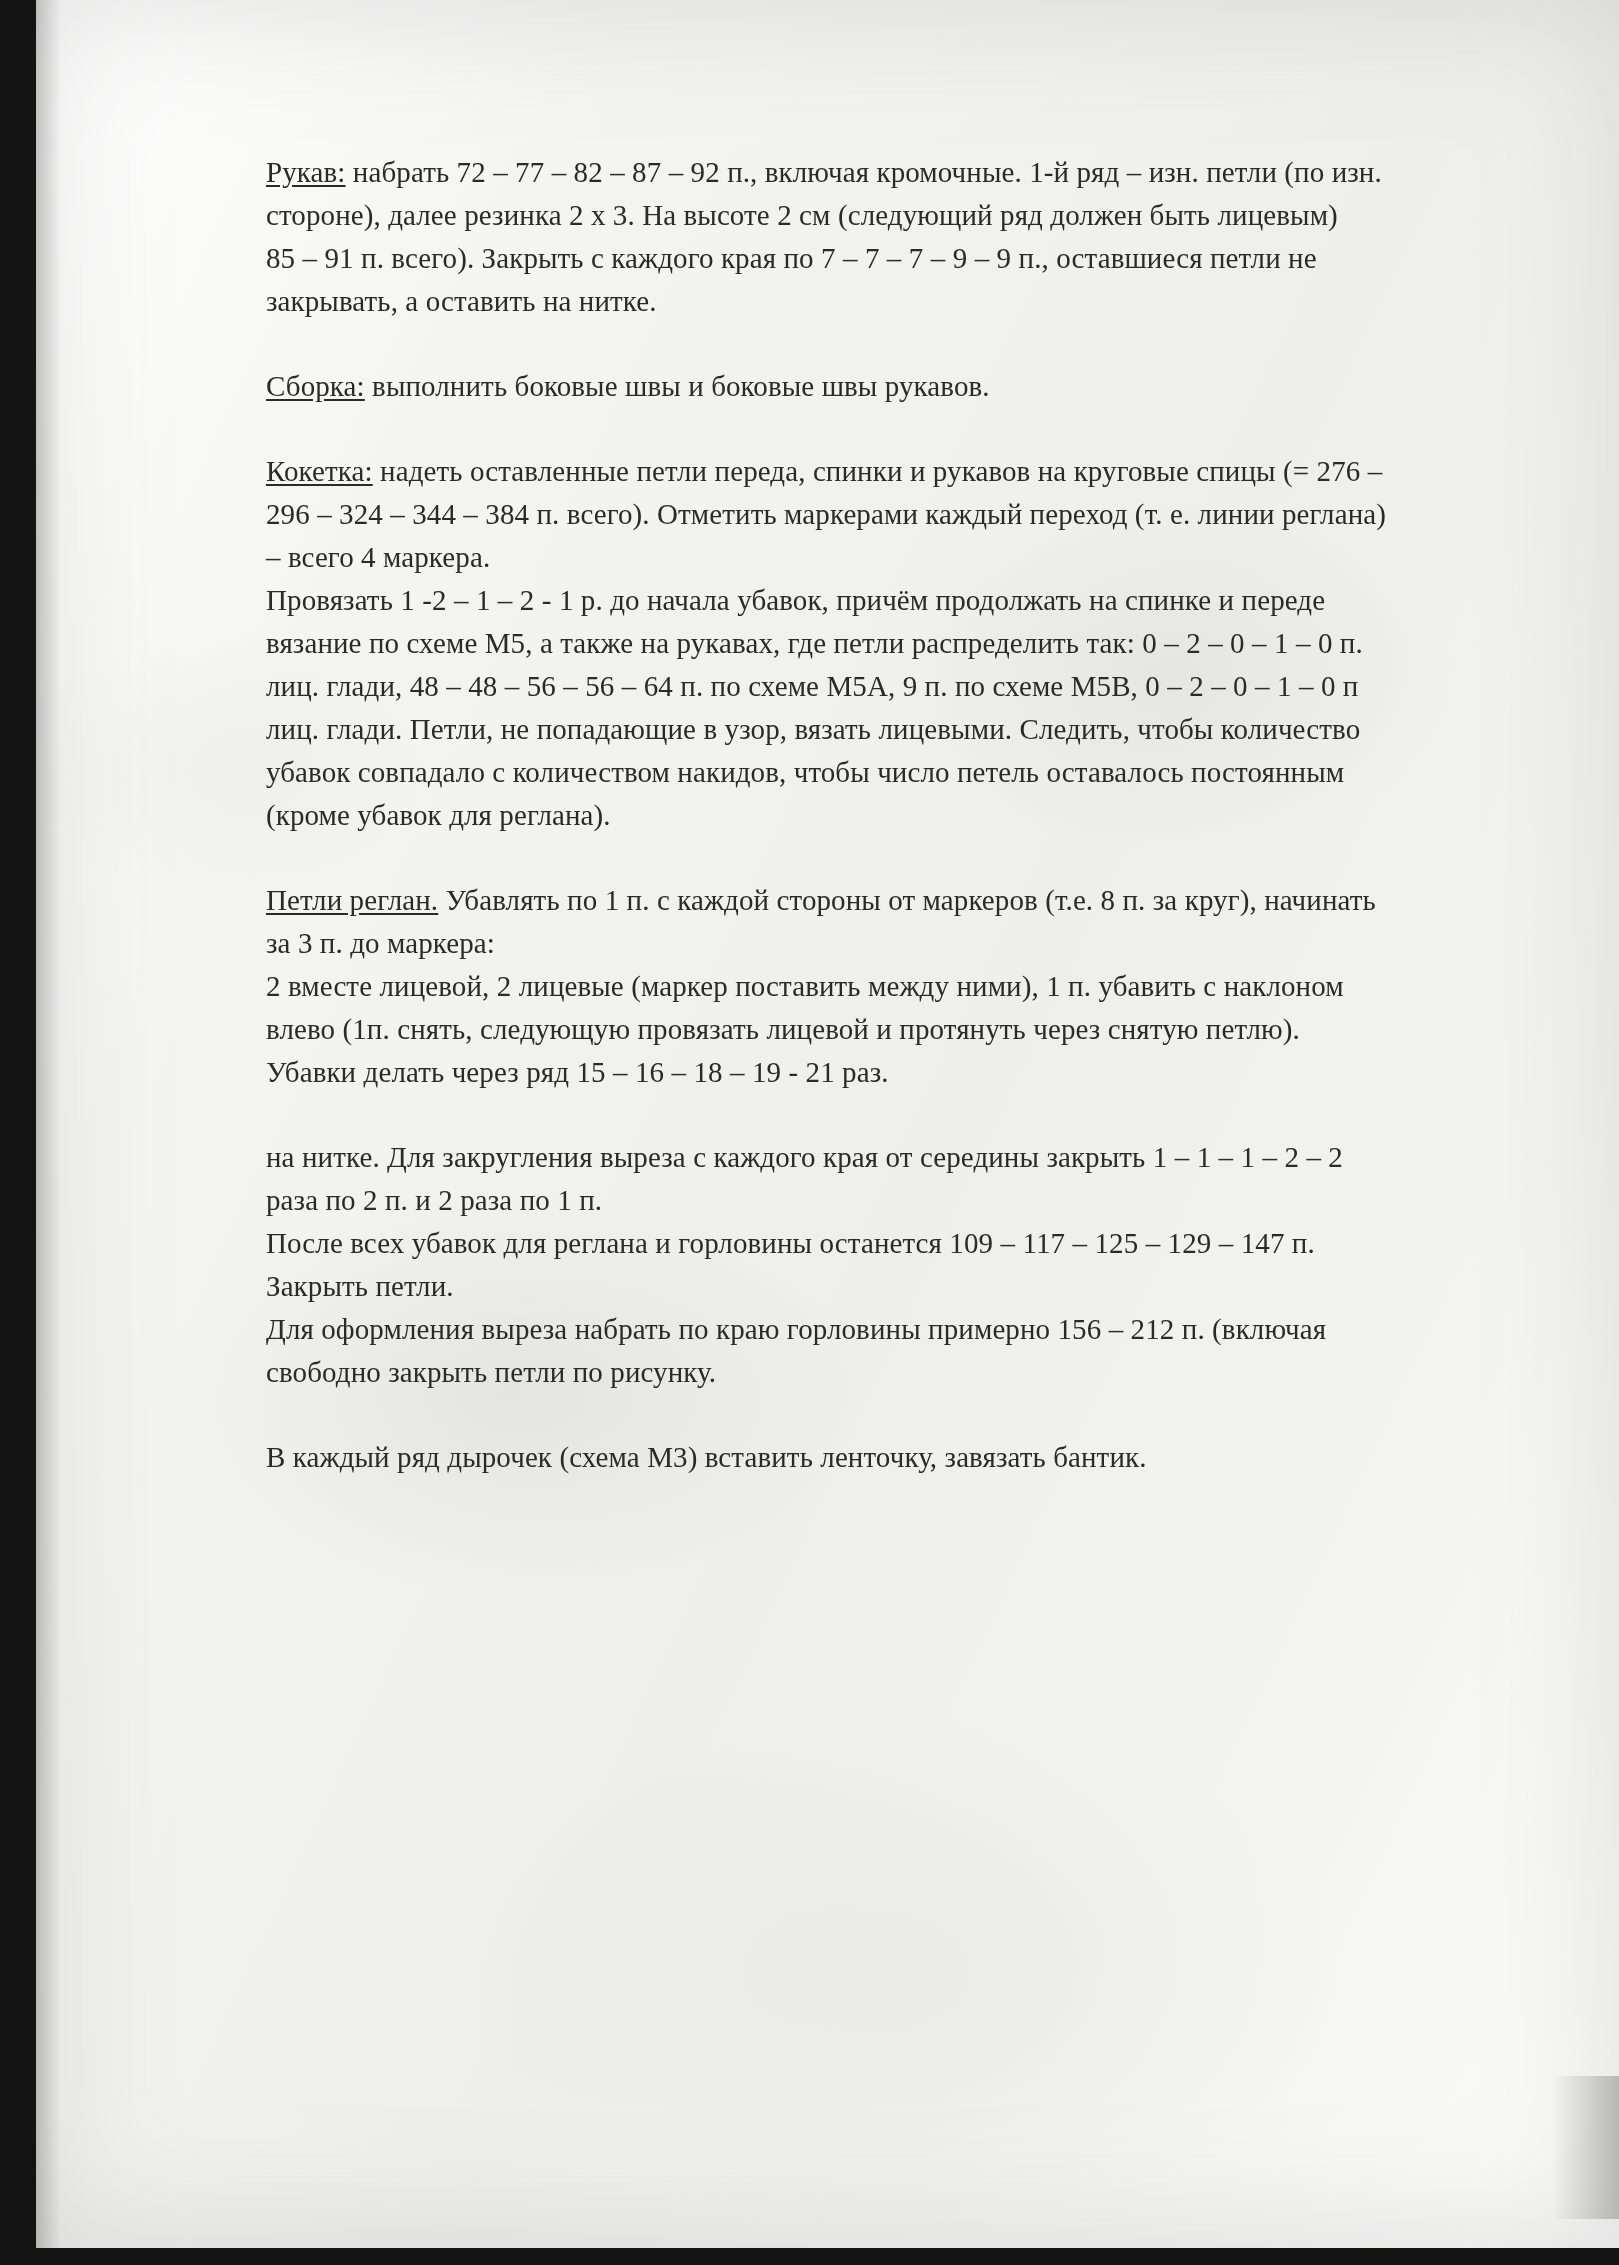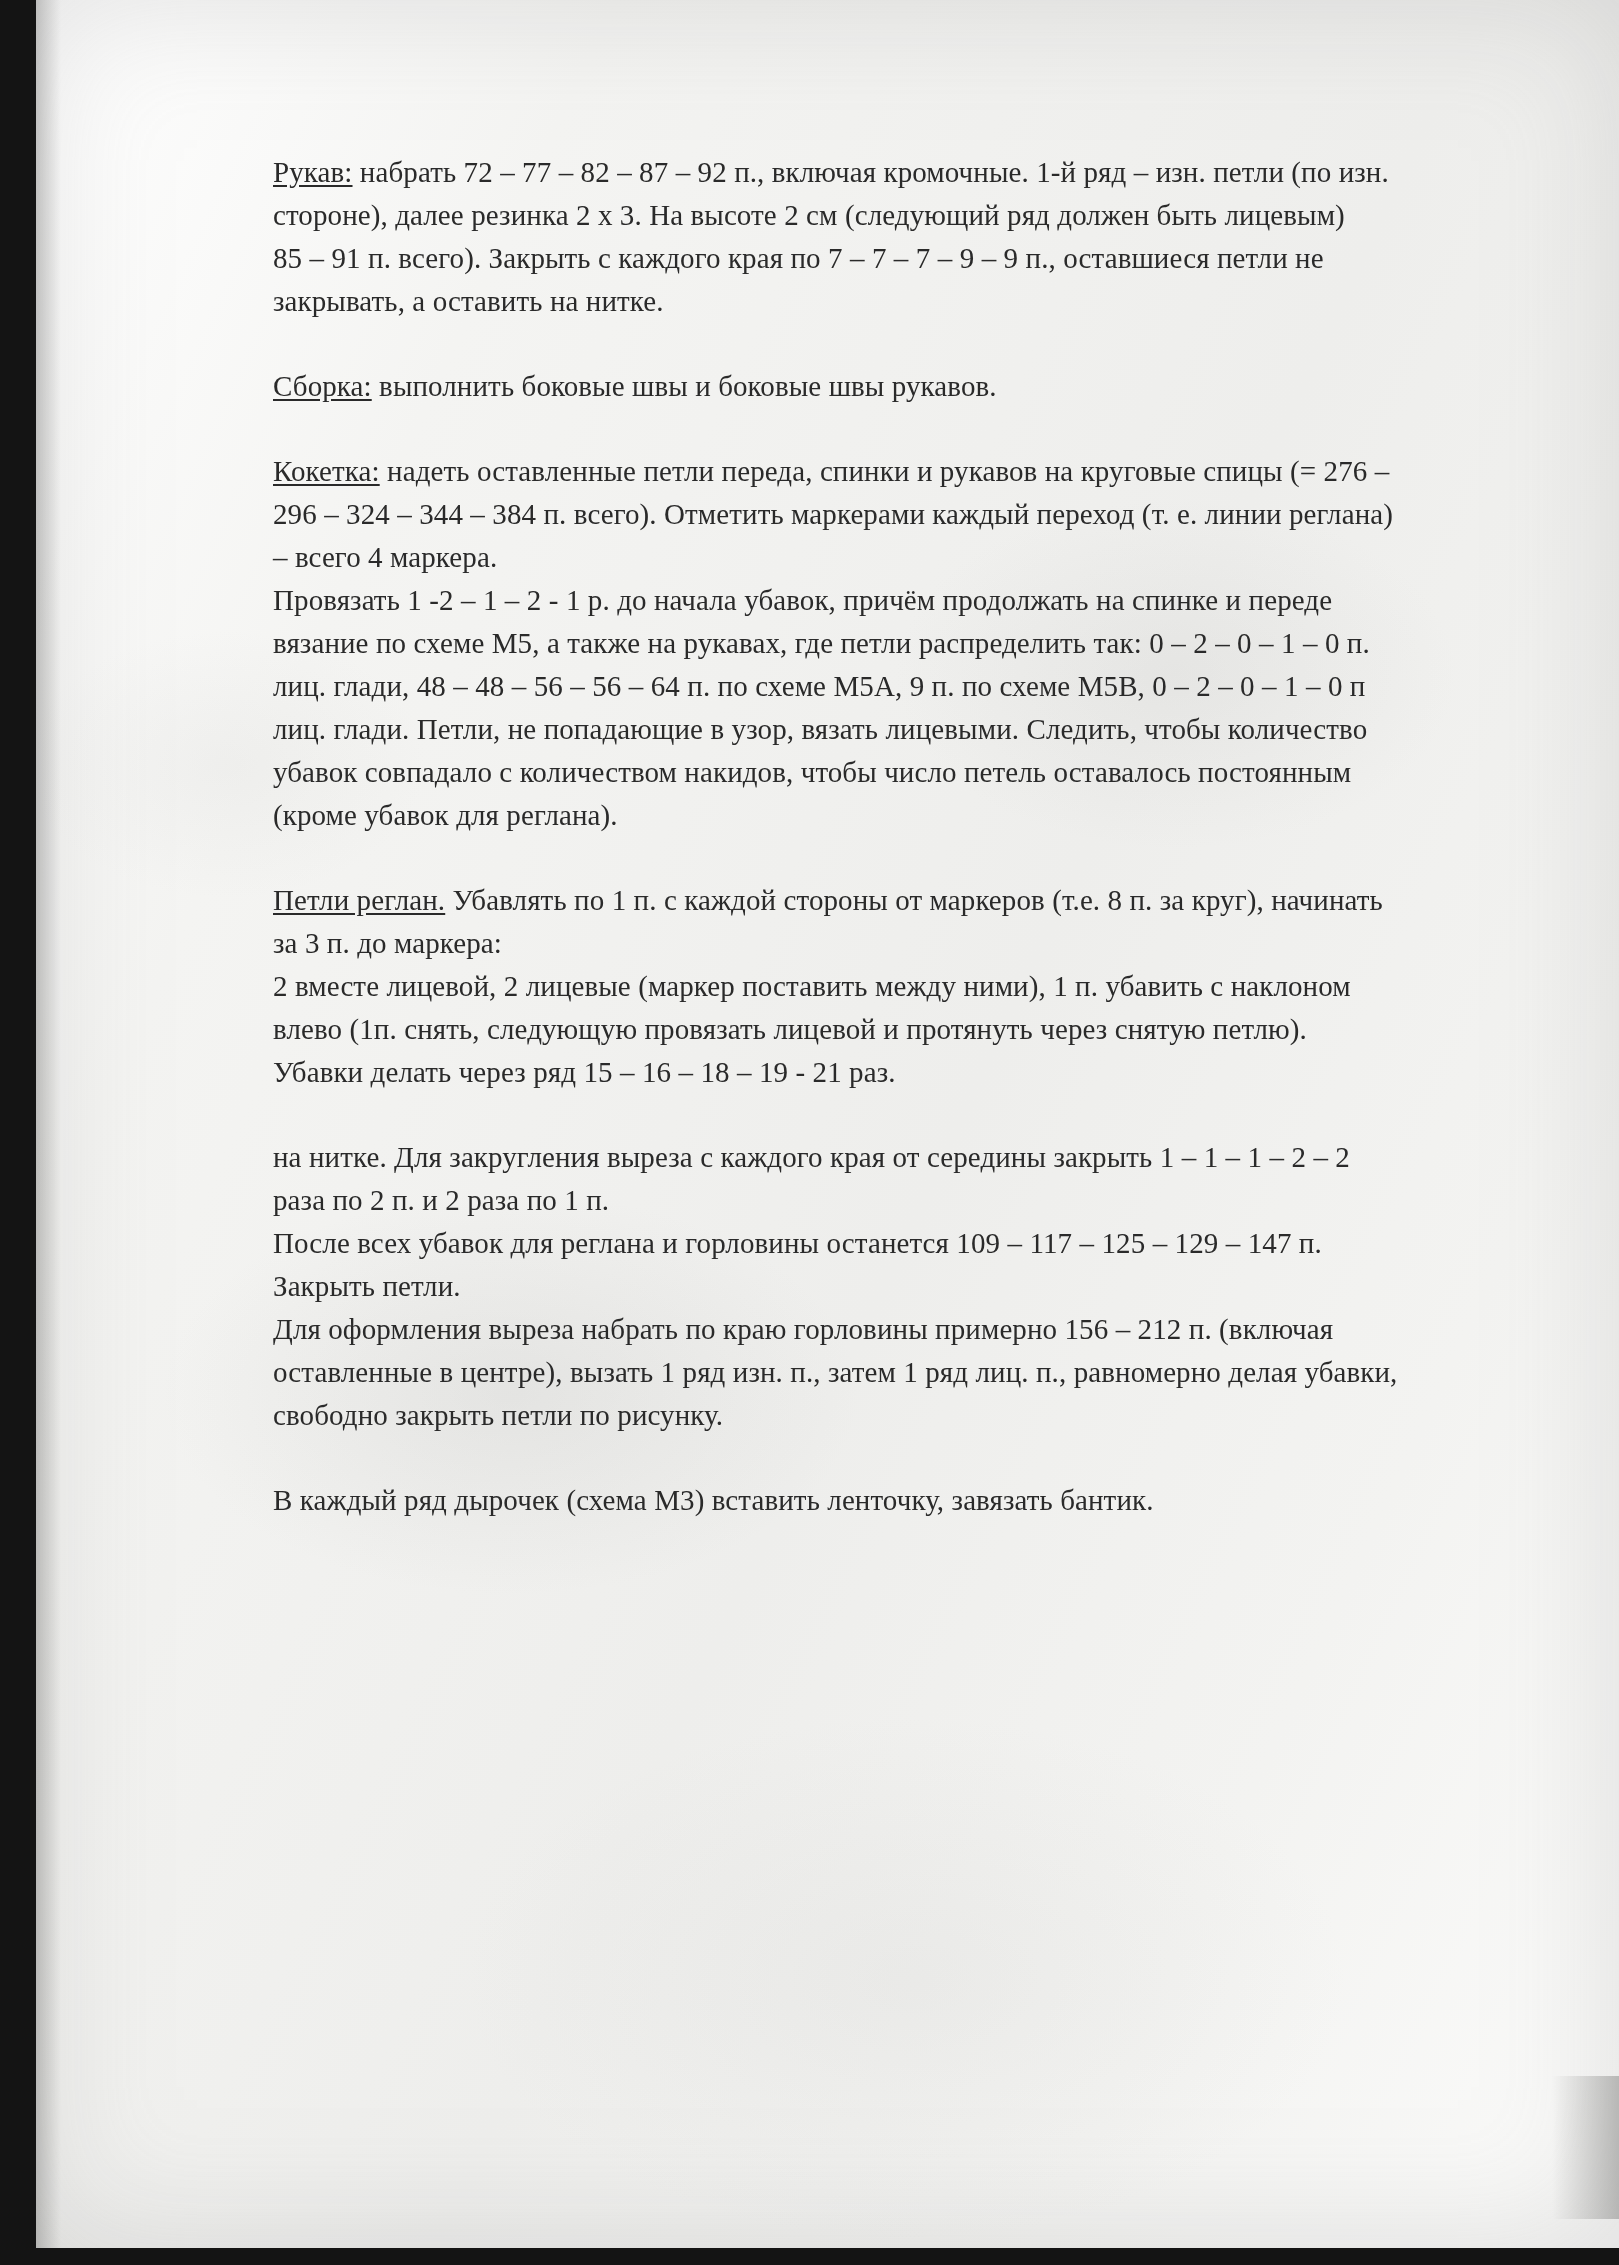--- a/index.html
+++ b/index.html
@@ -75,21 +75,21 @@
     top: 151px;
     width: 1185px;
     color: #2a2a2a;
     font-size: 29px;
     line-height: 43px;
     text-align: left;
     letter-spacing: 0.1px;
   }
 
   .para {
-    margin: 0 0 42px 15px;
+    margin: 0 0 42px 8px;
   }
   .para.tight {
     margin-bottom: 0;
   }
   .lead {
     text-decoration: underline;
     text-underline-offset: 2.9px;
   }
   .line {
     display: block;
@@ -136,21 +136,20 @@
       <span class="line">влево (1п. снять, следующую провязать лицевой и протянуть через снятую петлю).</span>
       <span class="line">Убавки делать через ряд 15 – 16 – 18 – 19 - 21 раз.</span>
     </p>
 
     <p class="para">
       <span class="line">на нитке. Для закругления выреза с каждого края от середины закрыть 1 – 1 – 1 – 2 – 2</span>
       <span class="line">раза по 2 п. и 2 раза по 1 п.</span>
       <span class="line">После всех убавок для реглана и горловины останется 109 – 117 – 125 – 129 – 147 п.</span>
       <span class="line">Закрыть петли.</span>
       <span class="line">Для оформления выреза набрать по краю горловины примерно 156 – 212 п. (включая</span>
-      <span class="line">оставленные в центре), вызать 1 ряд изн. п., затем 1 ряд лиц. п., равномерно делая убавки,</span>
       <span class="line">свободно закрыть петли по рисунку.</span>
     </p>
 
     <p class="para tight">
       <span class="line">В каждый ряд дырочек (схема М3) вставить ленточку, завязать бантик.</span>
     </p>
 
   </div>
 </div>
 

